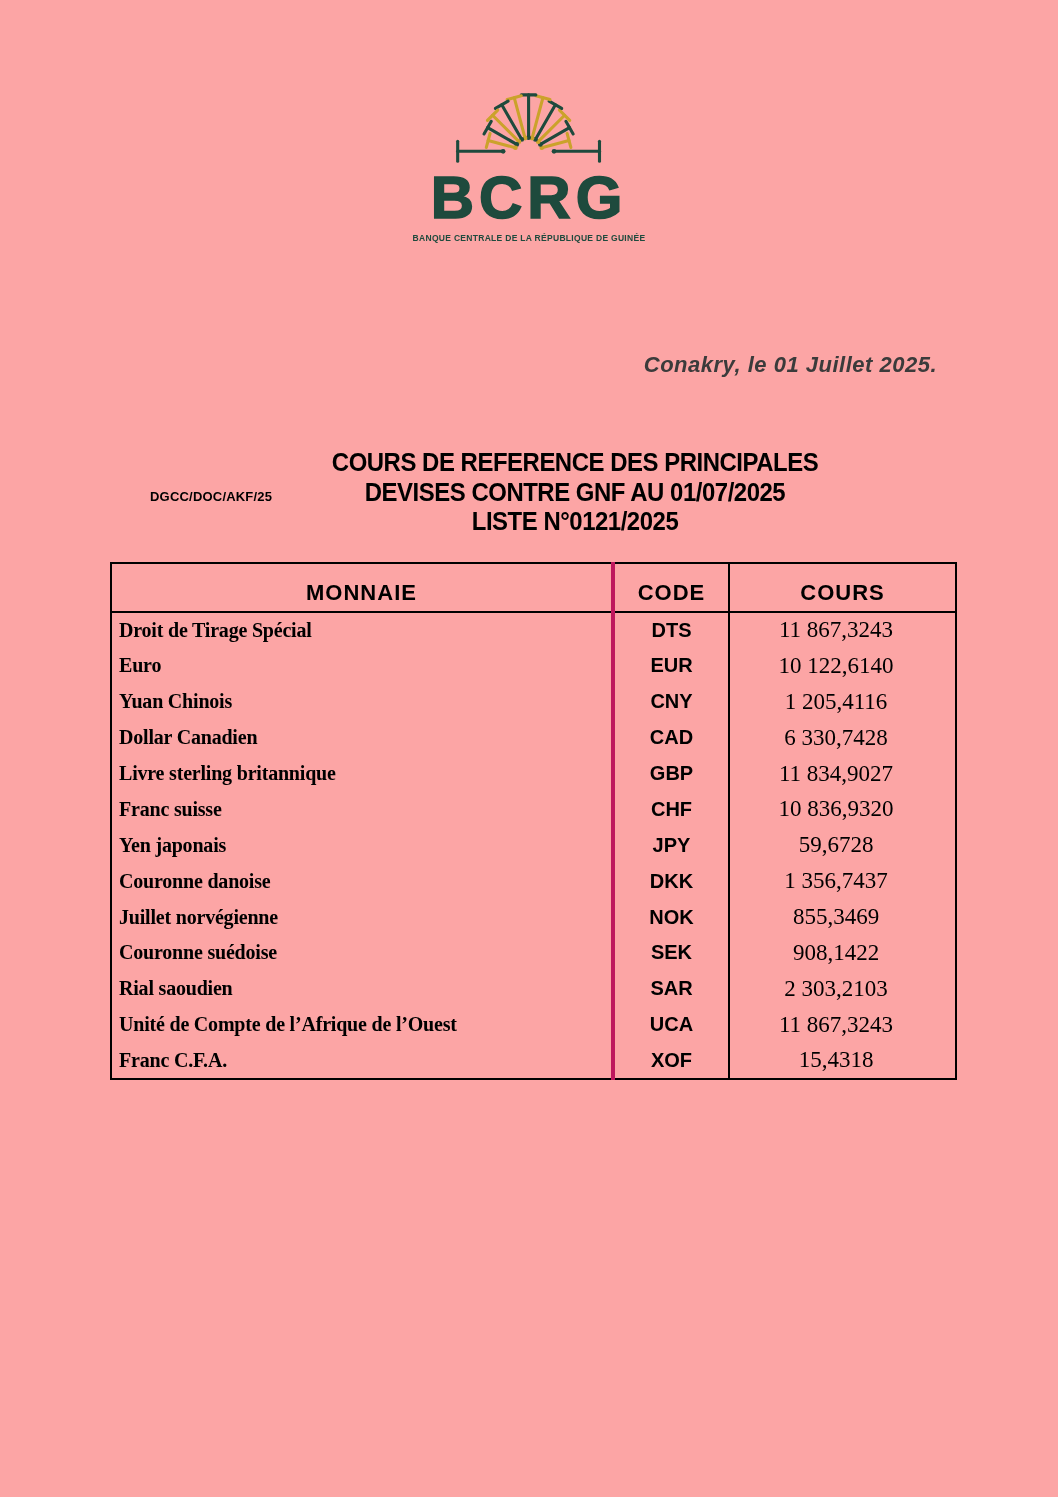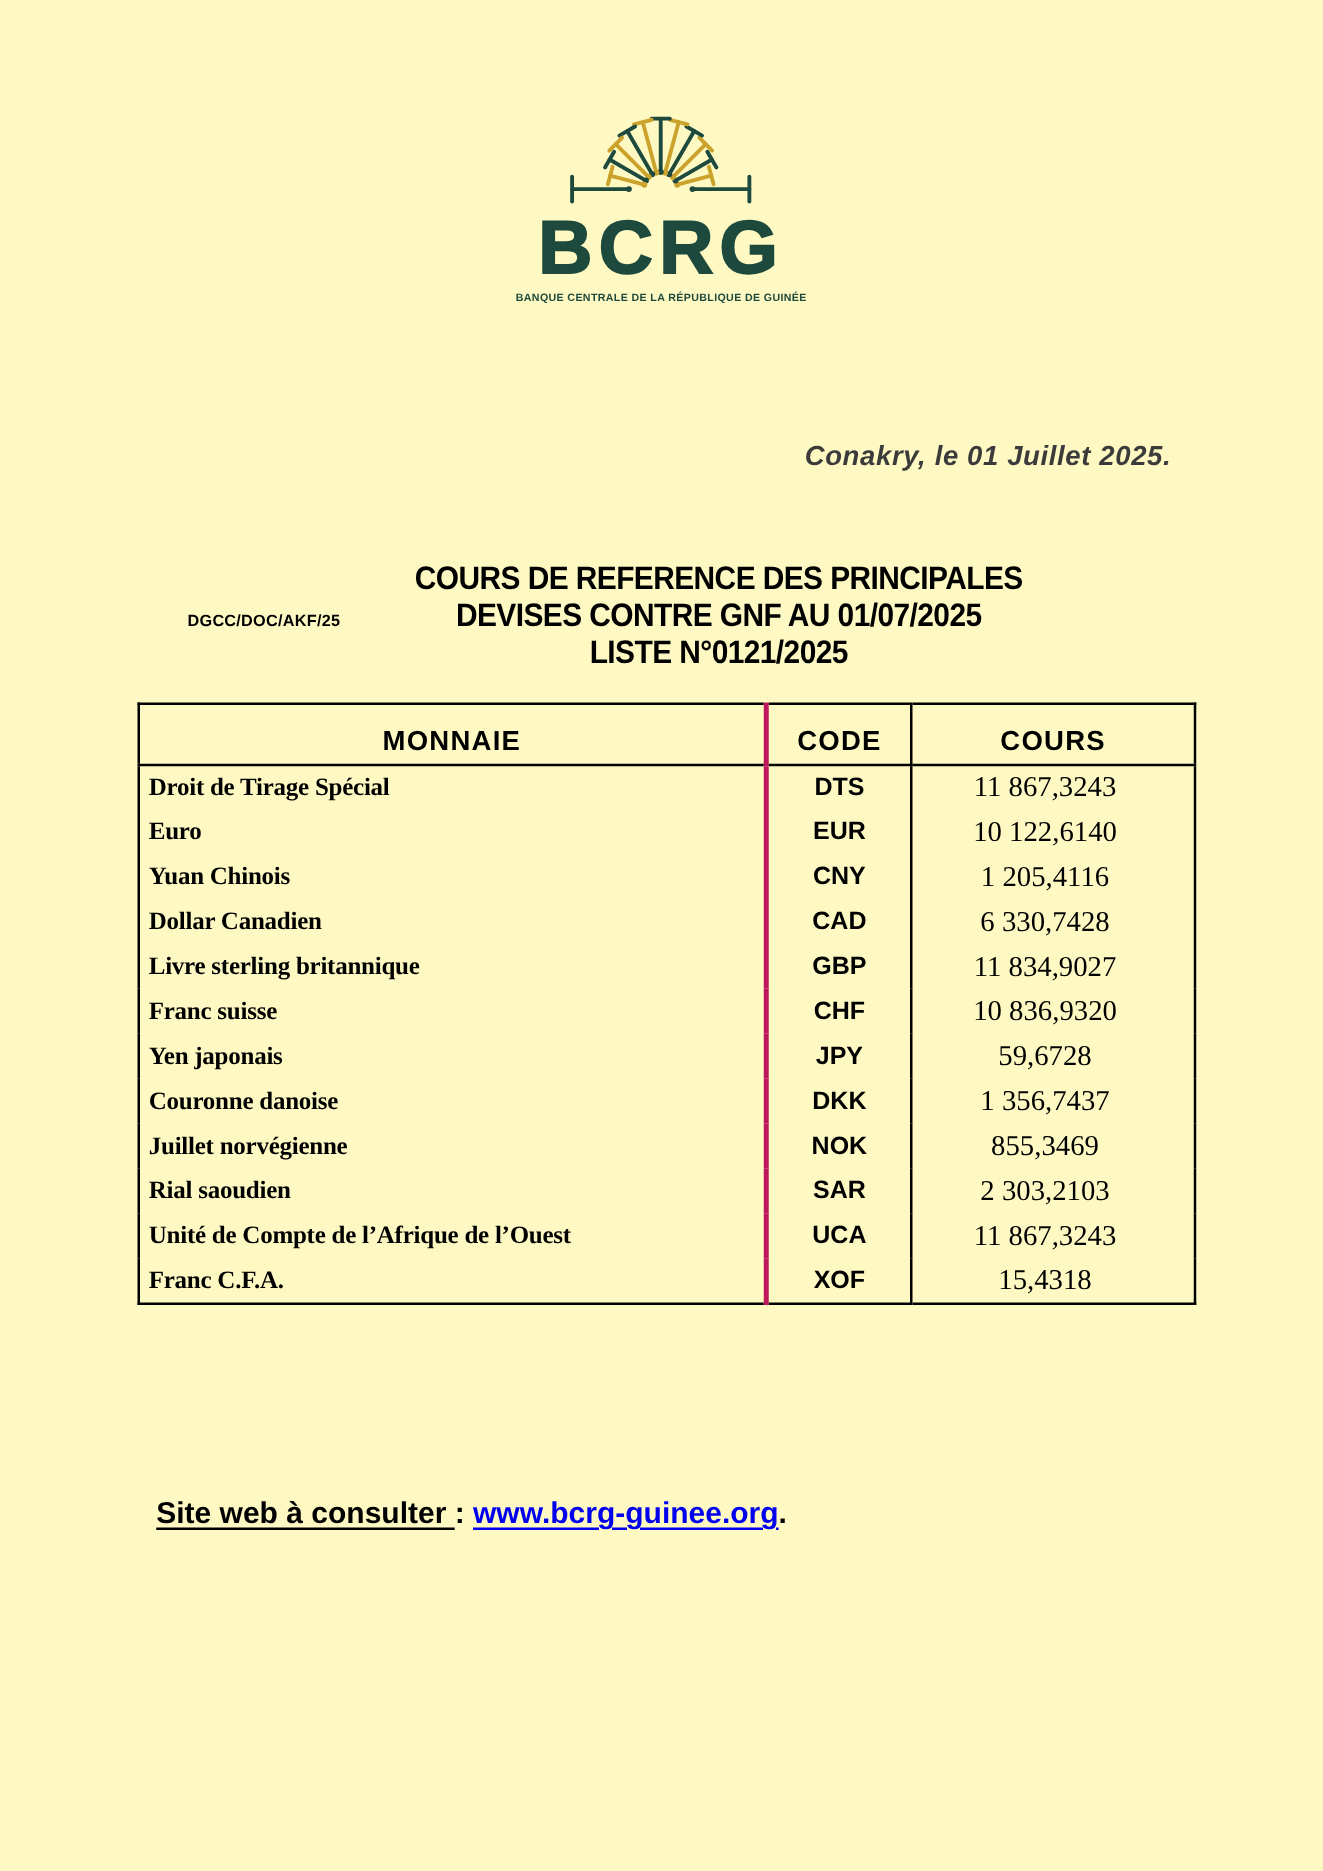--- a/index.html
+++ b/index.html
@@ -3,21 +3,21 @@
 <meta charset="utf-8">
 <style>
   * { box-sizing: border-box; margin: 0; padding: 0; }
   html, body { background: #ffffff; }
   body { font-family: "Liberation Sans", sans-serif; color: #000; }
 
   .page {
     position: relative;
     width: 1058px;
     height: 1497px;
-    background: #fef9c3;
+    background: #fca5a5;
     overflow: hidden;
   }
 
   
   .logo {
     position: absolute;
     top: 62px;
     left: 50%;
     transform: translateX(-50%);
     text-align: center;
@@ -265,32 +265,36 @@
           <td class="cell-monnaie">Couronne danoise</td>
           <td class="cell-code col-code-b">DKK</td>
           <td class="cell-cours">1 356,7437</td>
         </tr>
         <tr>
           <td class="cell-monnaie">Juillet norvégienne</td>
           <td class="cell-code col-code-b">NOK</td>
           <td class="cell-cours">855,3469</td>
         </tr>
         <tr>
+          <td class="cell-monnaie">Couronne suédoise</td>
+          <td class="cell-code col-code-b">SEK</td>
+          <td class="cell-cours">908,1422</td>
+        </tr>
+        <tr>
           <td class="cell-monnaie">Rial saoudien</td>
           <td class="cell-code col-code-b">SAR</td>
           <td class="cell-cours">2 303,2103</td>
         </tr>
         <tr>
           <td class="cell-monnaie">Unité de Compte de l’Afrique de l’Ouest</td>
           <td class="cell-code col-code-b">UCA</td>
           <td class="cell-cours">11 867,3243</td>
         </tr>
         <tr>
           <td class="cell-monnaie">Franc C.F.A.</td>
           <td class="cell-code col-code-b">XOF</td>
           <td class="cell-cours">15,4318</td>
         </tr>
       </tbody>
   </table>
 
-  <div class="footer-note"><span class="footer-label">Site web à consulter&nbsp;</span><span>: </span><a class="footer-link" style="color: rgb(0, 0, 238);">www.bcrg-guinee.org</a><span>.</span></div>
 
 </div>
 
 </body></html>

